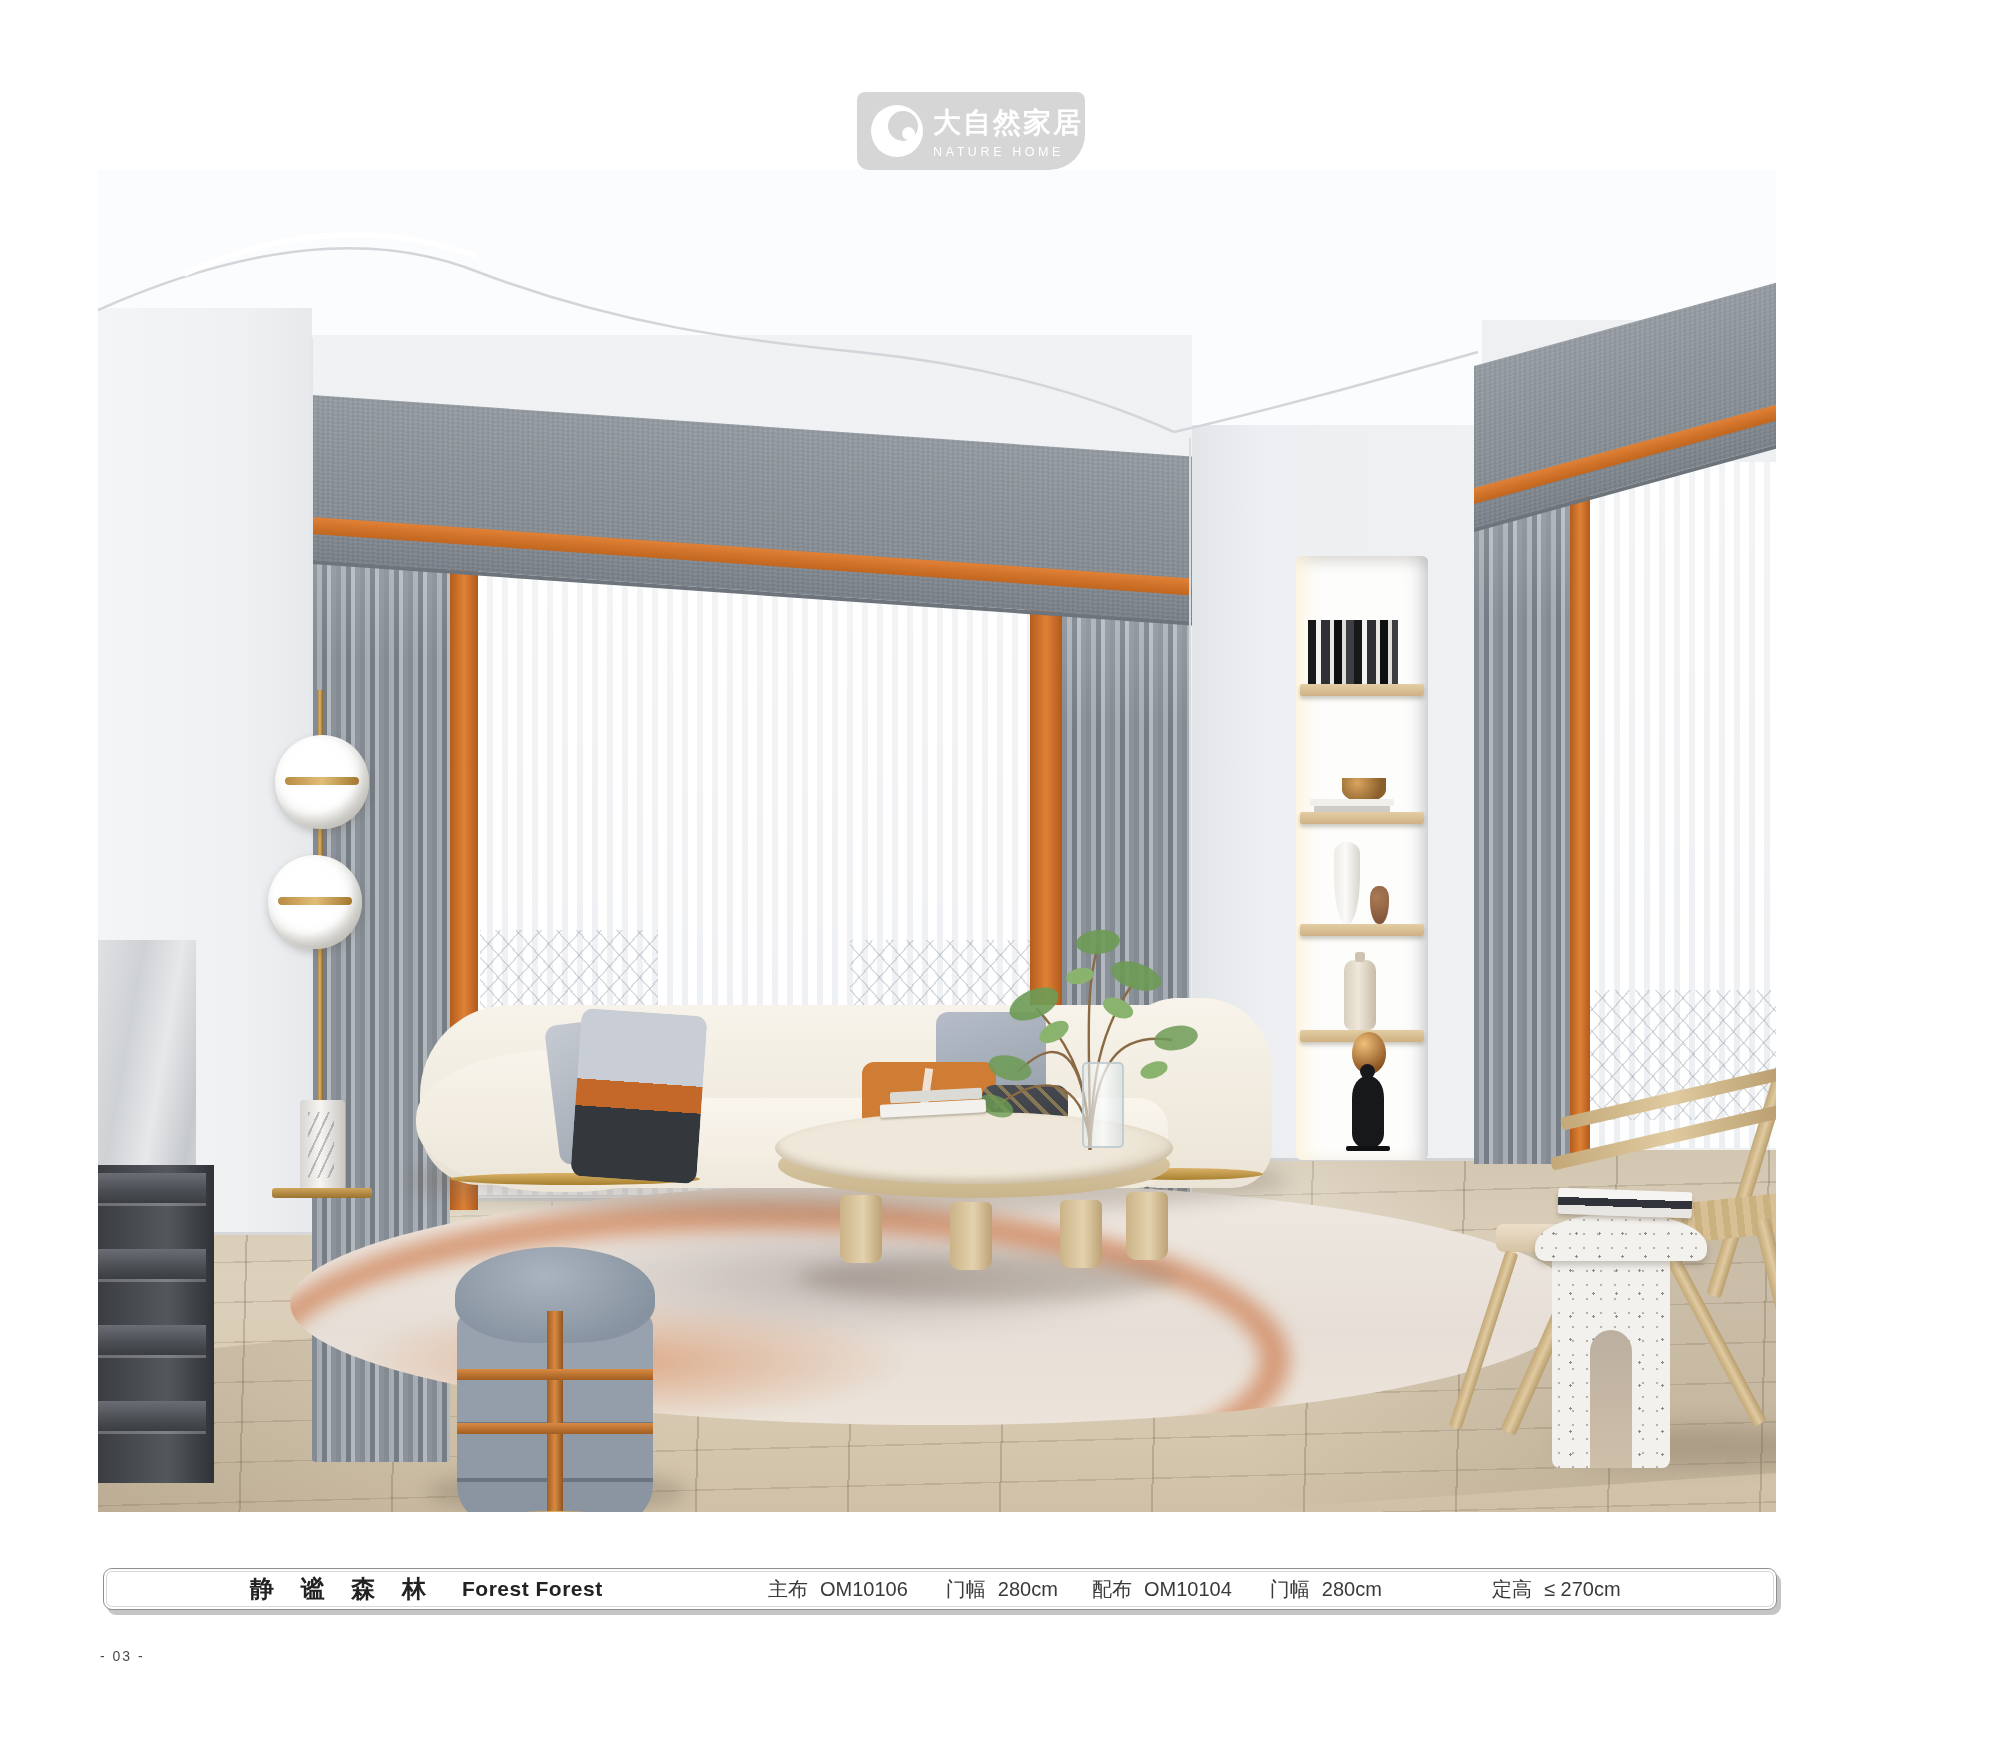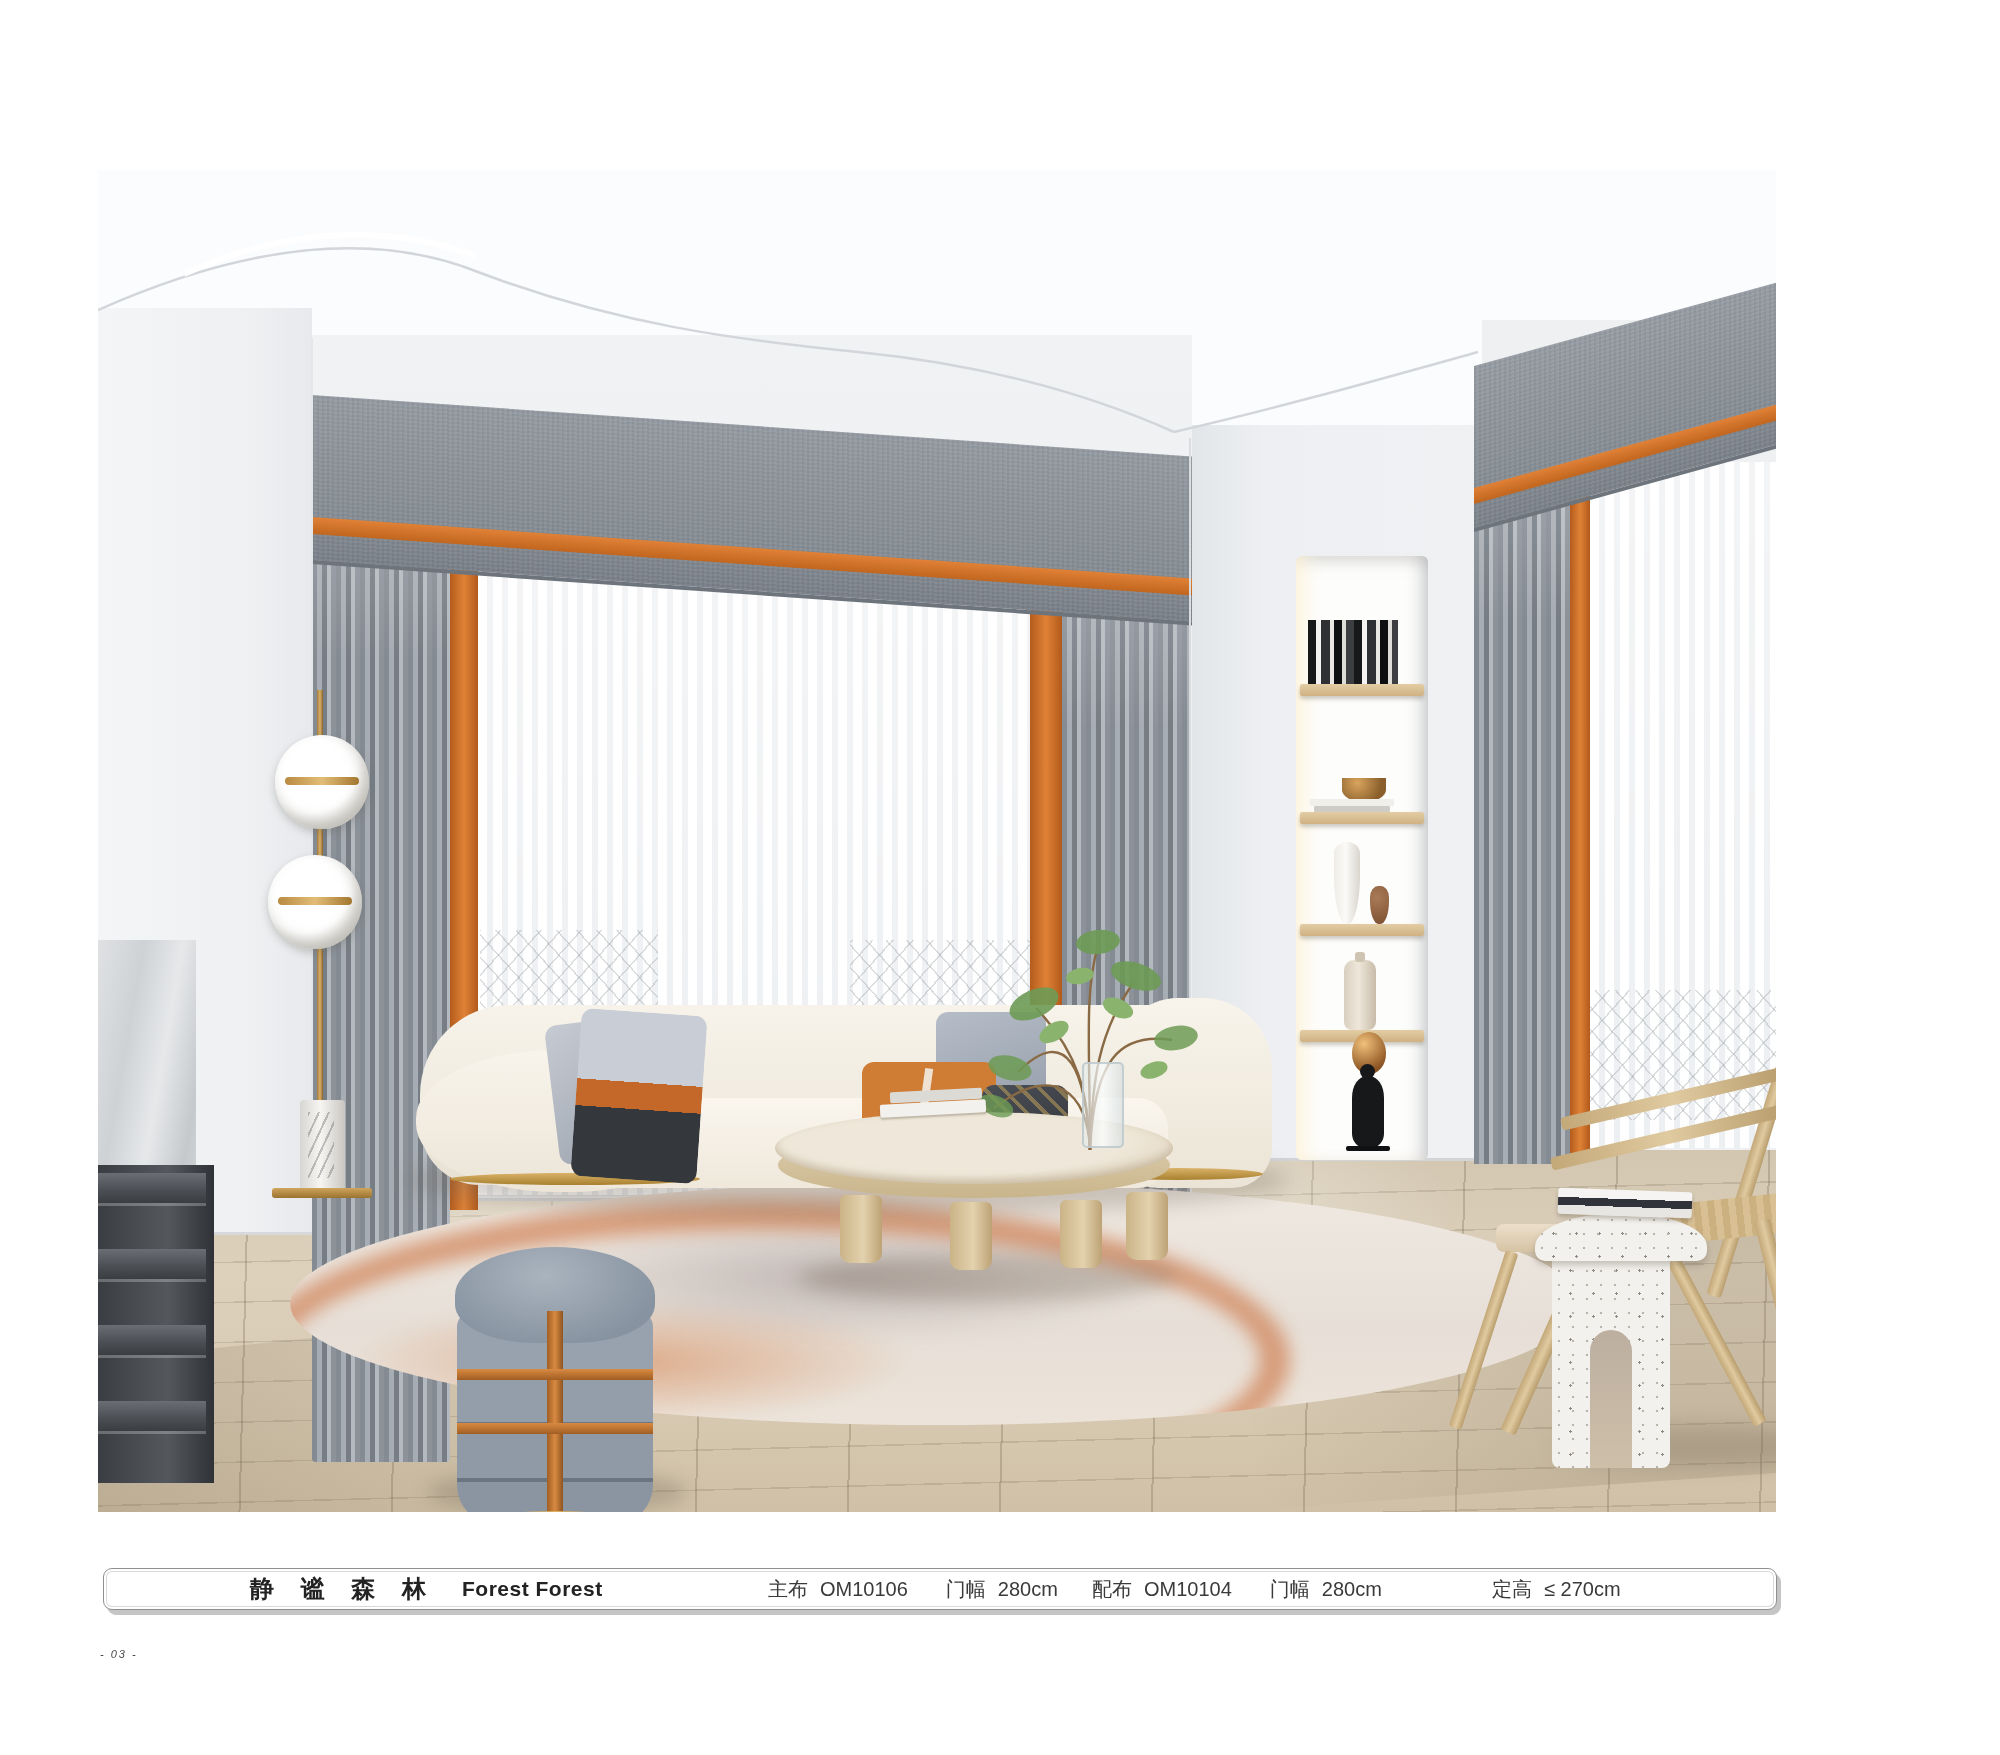--- a/index.html
+++ b/index.html
@@ -198,27 +198,37 @@
   
   .info-bar{position:absolute;left:103px;top:1568px;width:1672px;height:40px;background:#fff;
             border:1.5px solid #8f8f8f;border-radius:9px;filter:drop-shadow(4px 5px 0 #c5c5c5);}
   .info-inner{position:absolute;inset:2px;border-radius:6px;box-shadow:inset 0 0 0 1px #d9d9d9;}
   .bar-item{position:absolute;top:0;height:40px;display:flex;align-items:center;white-space:nowrap;color:#3a3a3a;}
   .bar-title-zh{font-size:24px;font-weight:600;letter-spacing:10px;color:#222;}
   .bar-title-en{font-size:21px;font-weight:600;color:#222;margin-left:26px;letter-spacing:.5px;}
   .bar-spec{font-size:20px;font-weight:500;}
   .bar-spec .lbl{margin-right:12px;}
   .bar-spec .gap{display:inline-block;width:38px;}
-  .page-num{position:absolute;left:100px;top:1648px;font-size:11px;color:#4a4a4a;letter-spacing:2px;font-style:italic;}
+  .page-num{position:absolute;left:100px;top:1648px;font-size:14px;color:#4a4a4a;letter-spacing:2px;}
 </style>
 </head>
 <body>
 
 <div class="page">
 
+  <div class="logo-badge">
+    <div class="logo-mark">
+      <div class="hole"></div>
+      <div class="leaf"></div>
+    </div>
+    <div class="logo-text">
+      <div class="logo-zh">大自然家居</div>
+      <div class="logo-en">NATURE HOME</div>
+    </div>
+  </div>
 
   <div class="photo">
     <div class="abs floor"></div>
     <div class="abs floor-shade1"></div>
     <div class="abs floor-shade2"></div>
     <div class="abs floor-light"></div>
 
     <div class="abs wall-left"></div>
     <div class="abs wall-center"></div>
     <div class="abs wall-right"></div>

